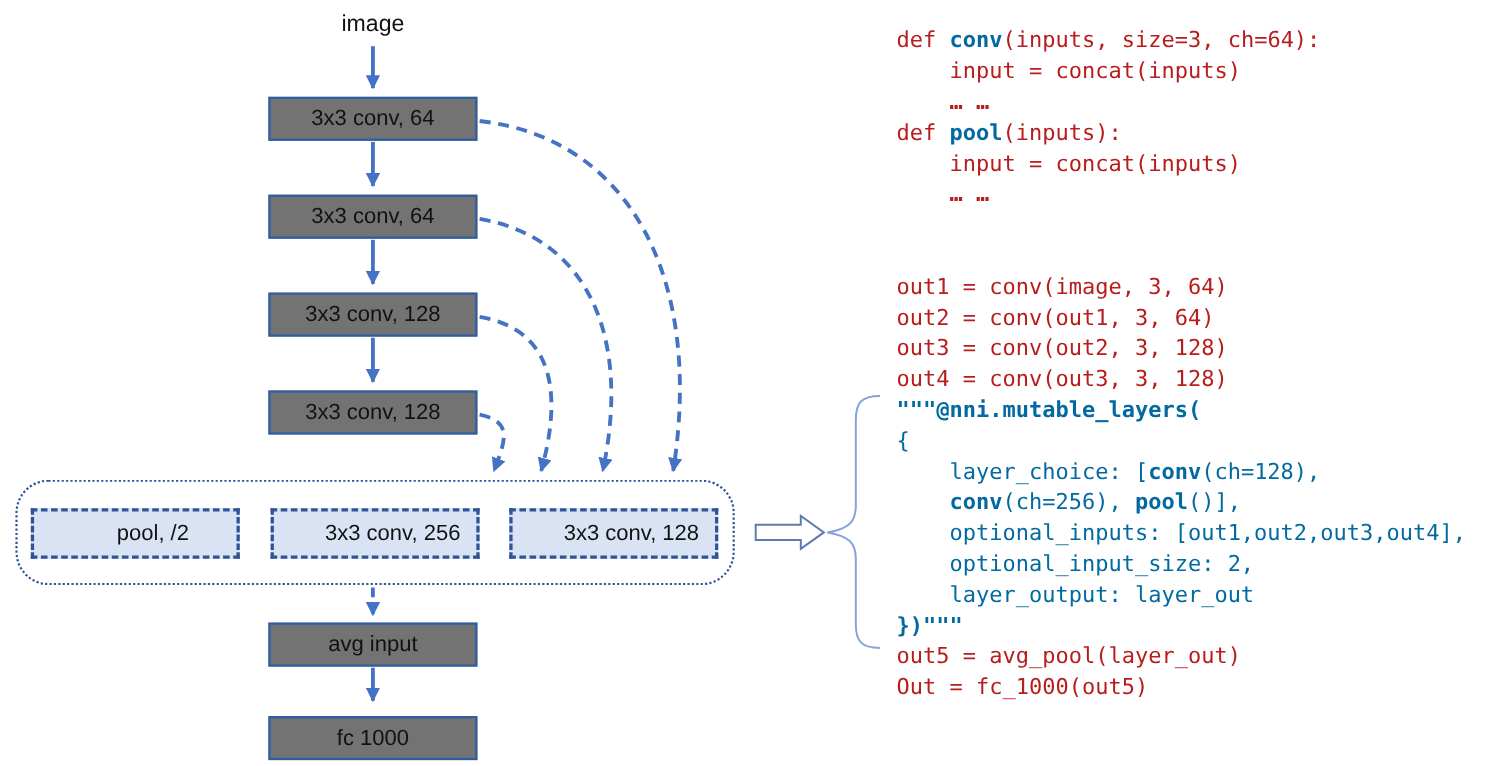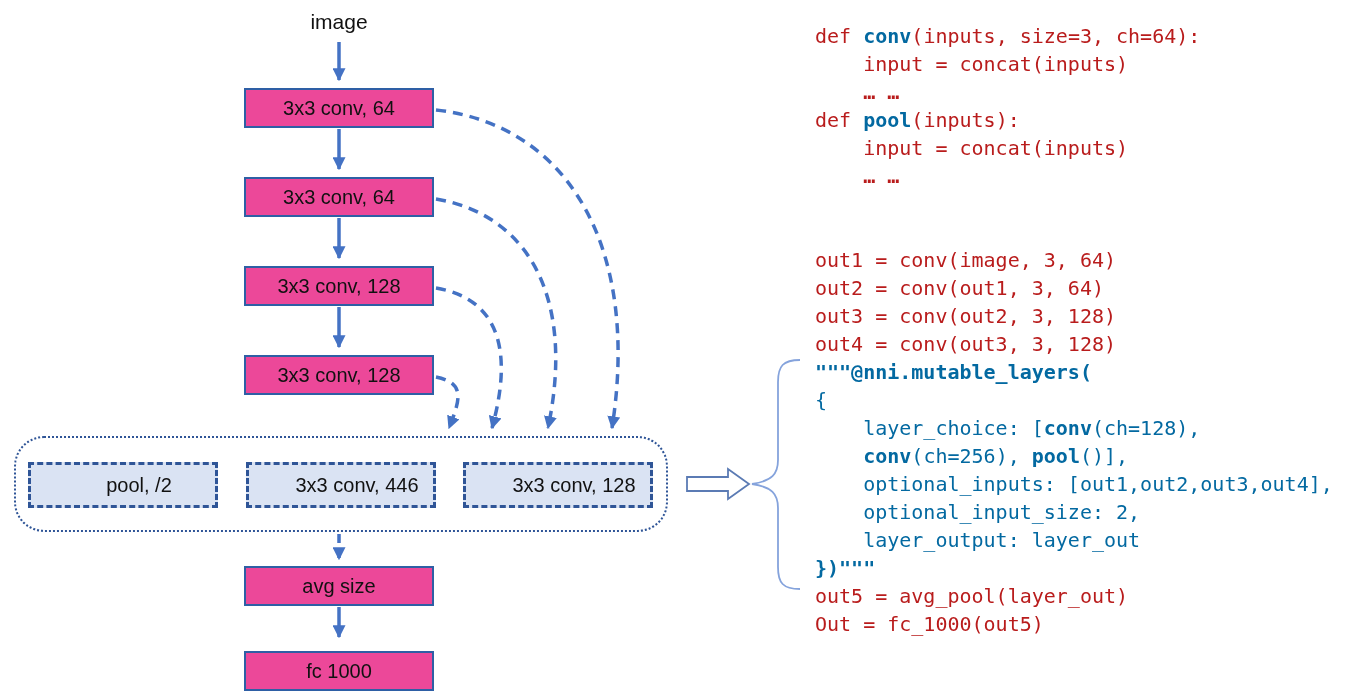--- a/index.html
+++ b/index.html
@@ -7,21 +7,21 @@
     position:relative;width:1365px;height:696px;background:#ffffff;overflow:hidden;
     font-family:"Liberation Sans", sans-serif;
   }
   .connectors{position:absolute;left:0;top:0;width:1365px;height:696px;}
   .lbl-image{
     position:absolute;left:279px;top:10px;width:120px;text-align:center;
     font-size:21px;color:#111111;
   }
   .box{
     position:absolute;left:244px;width:190px;height:40px;
-    background:#ec4899;border:2.5px solid #2e5fa5;
+    background:#737373;border:2.5px solid #2e5fa5;
     display:flex;align-items:center;justify-content:center;
     font-size:20px;color:#111111;box-sizing:border-box;
   }
   .choice-container{
     position:absolute;left:14px;top:436px;width:654px;height:96px;
     border:2px dotted #2f5597;border-radius:30px;box-sizing:border-box;
   }
   .box.dashed{
     top:462px;height:46px;width:190px;left:auto;
     border:3px dashed #2f5597;background:#dae3f3;padding-left:32px;
@@ -68,21 +68,21 @@
 
   <div class="lbl-image">image</div>
 
   <div class="box" style="top:88px">3x3 conv, 64</div>
   <div class="box" style="top:177px">3x3 conv, 64</div>
   <div class="box" style="top:266px">3x3 conv, 128</div>
   <div class="box" style="top:355px">3x3 conv, 128</div>
 
   <div class="choice-container"></div>
   <div class="box dashed" style="left:28px">pool, /2</div>
-  <div class="box dashed" style="left:246px">3x3 conv, 446</div>
+  <div class="box dashed" style="left:246px">3x3 conv, 256</div>
   <div class="box dashed" style="left:463px">3x3 conv, 128</div>
 
-  <div class="box" style="top:566px">avg size</div>
+  <div class="box" style="top:566px">avg input</div>
   <div class="box" style="top:651px">fc 1000</div>
 
   <div class="code"><div class="code-line"><span class="teal">def </span><span class="blue b">conv</span><span class="teal">(inputs, size=3, ch=64):</span></div><div class="code-line"><span class="teal">    input = concat(inputs)</span></div><div class="code-line"><span class="teal b">    … …</span></div><div class="code-line"><span class="teal">def </span><span class="blue b">pool</span><span class="teal">(inputs):</span></div><div class="code-line"><span class="teal">    input = concat(inputs)</span></div><div class="code-line"><span class="teal b">    … …</span></div><div class="code-line"></div><div class="code-line"></div><div class="code-line"><span class="teal">out1 = conv(image, 3, 64)</span></div><div class="code-line"><span class="teal">out2 = conv(out1, 3, 64)</span></div><div class="code-line"><span class="teal">out3 = conv(out2, 3, 128)</span></div><div class="code-line"><span class="teal">out4 = conv(out3, 3, 128)</span></div><div class="code-line"><span class="blue b">"""@nni.mutable_layers(</span></div><div class="code-line"><span class="blue">{</span></div><div class="code-line"><span class="blue">    layer_choice: [</span><span class="blue b">conv</span><span class="blue">(ch=128),</span></div><div class="code-line"><span class="blue">    </span><span class="blue b">conv</span><span class="blue">(ch=256), </span><span class="blue b">pool</span><span class="blue">()],</span></div><div class="code-line"><span class="blue">    optional_inputs: [out1,out2,out3,out4],</span></div><div class="code-line"><span class="blue">    optional_input_size: 2,</span></div><div class="code-line"><span class="blue">    layer_output: layer_out</span></div><div class="code-line"><span class="blue b">})"""</span></div><div class="code-line"><span class="teal">out5 = avg_pool(layer_out)</span></div><div class="code-line"><span class="teal">Out = fc_1000(out5)</span></div></div>
 
 </div>
 
 </body></html>

